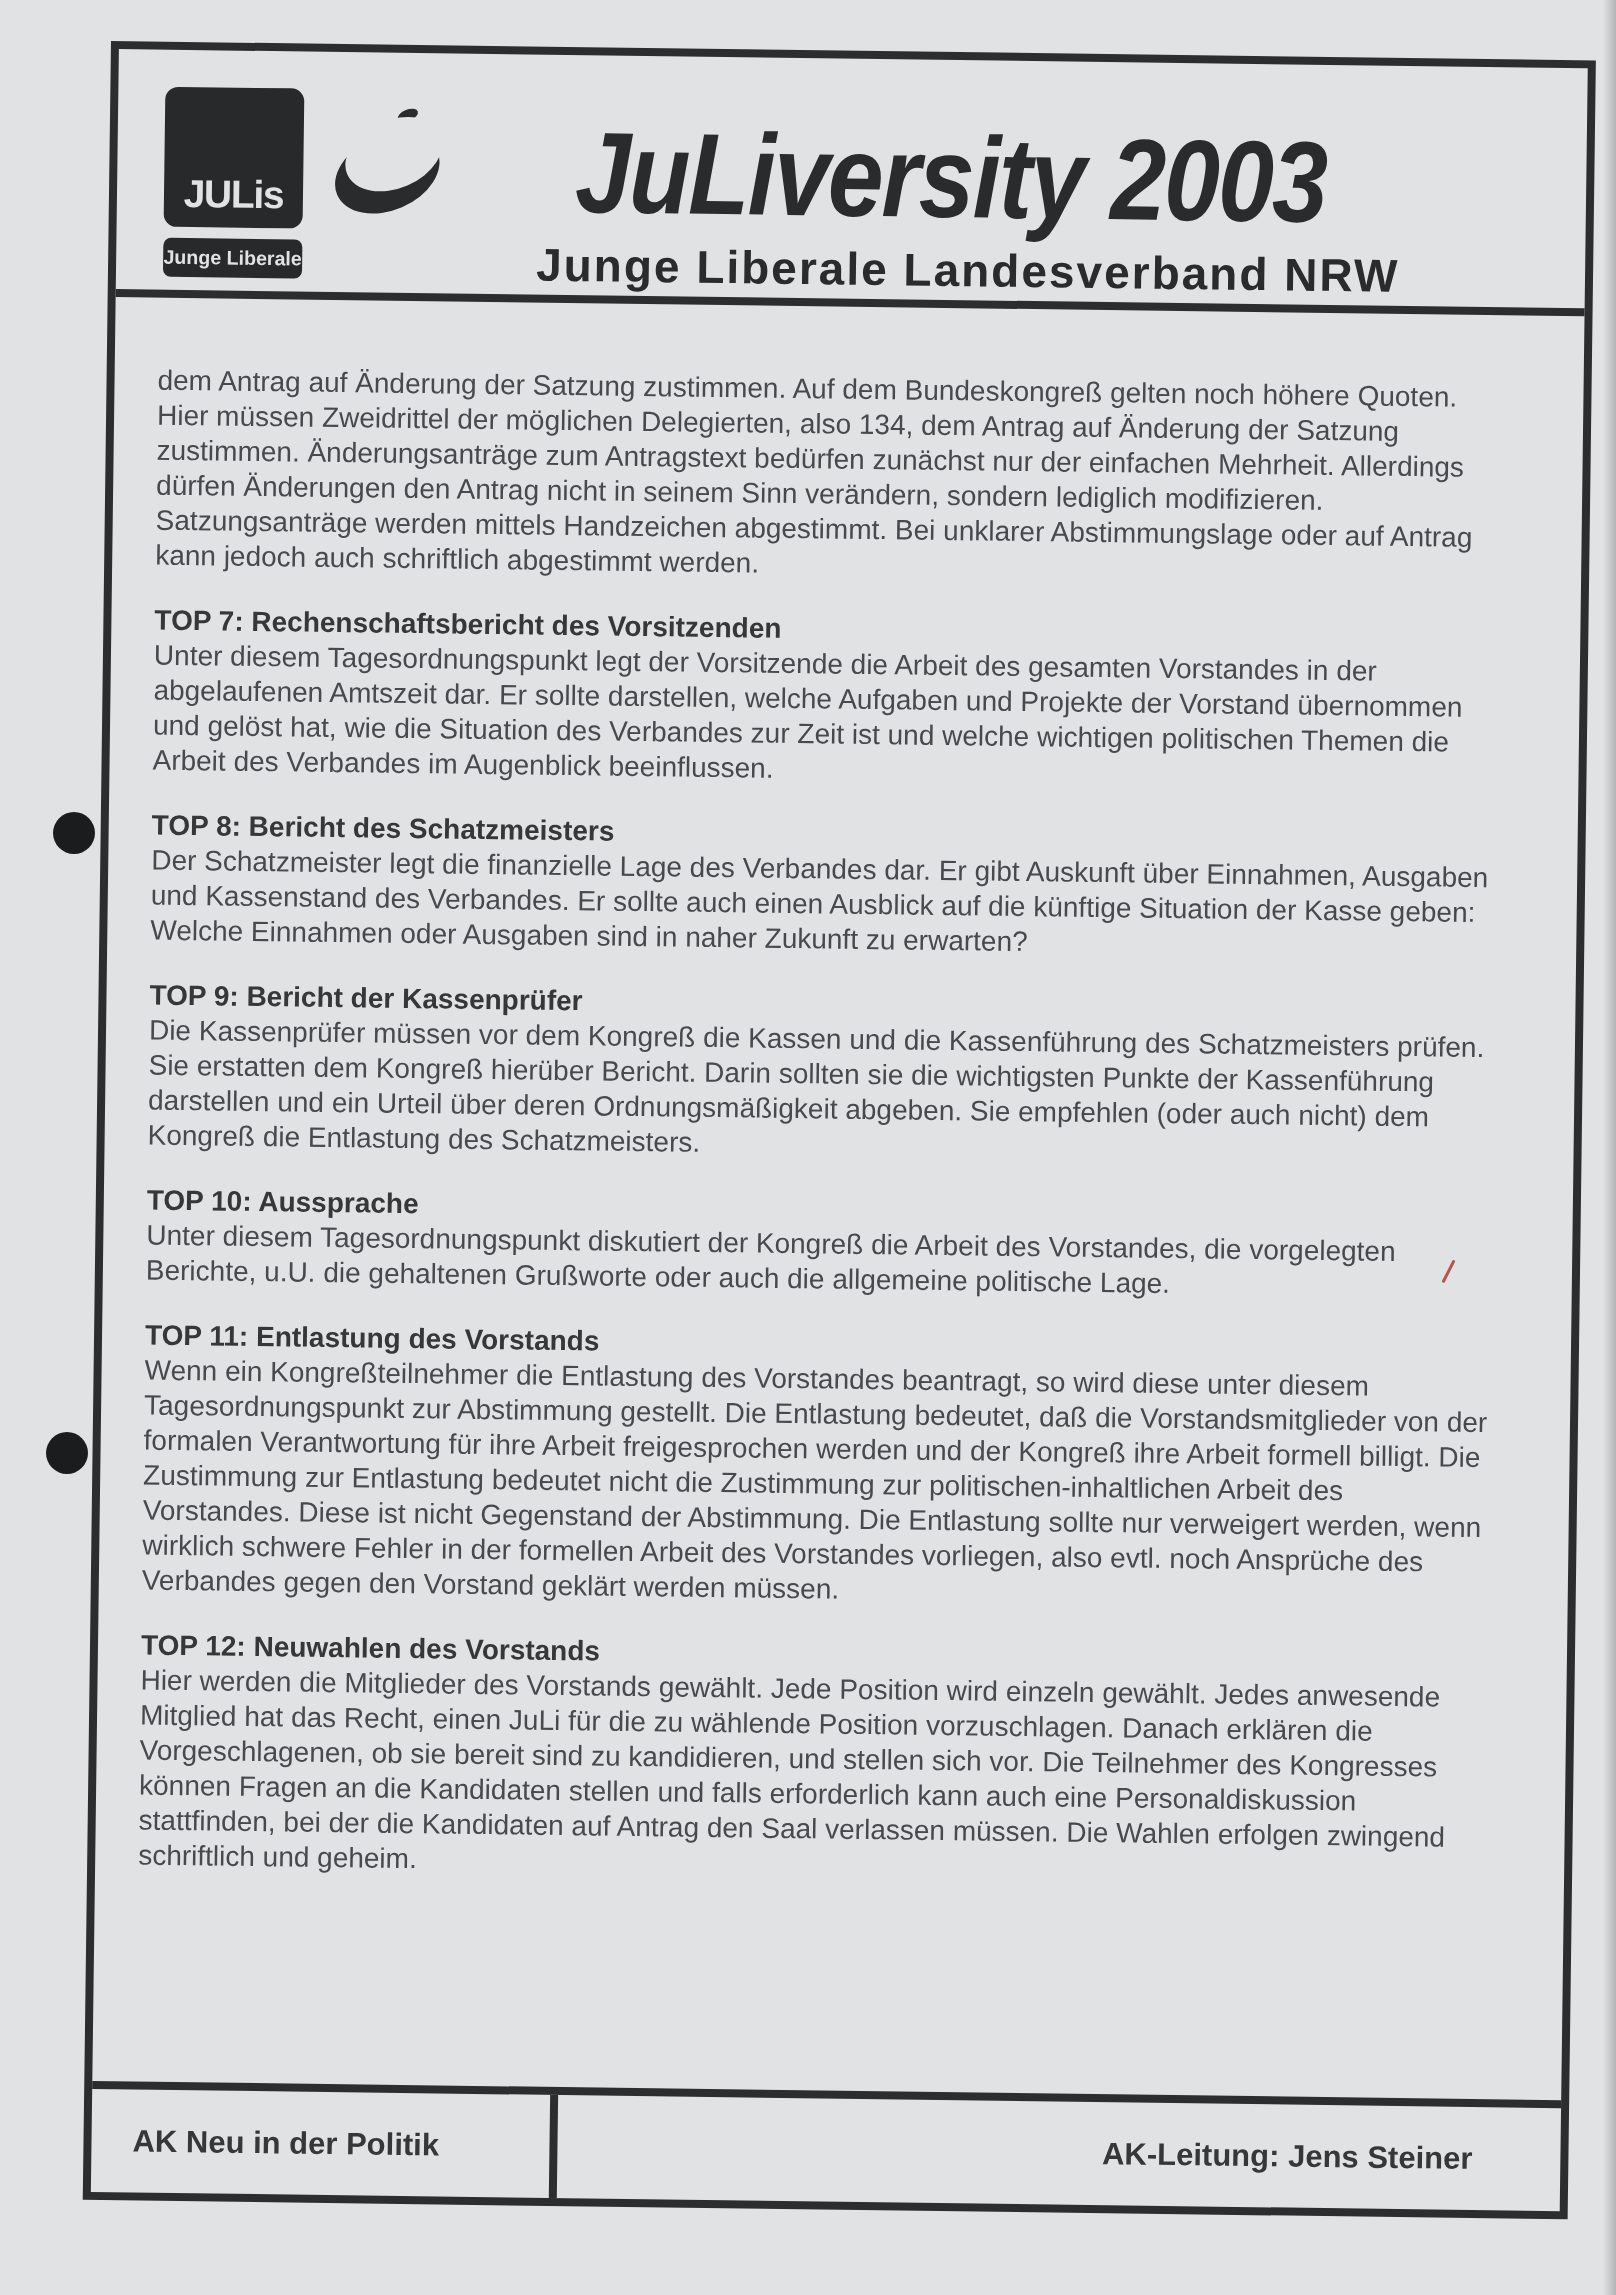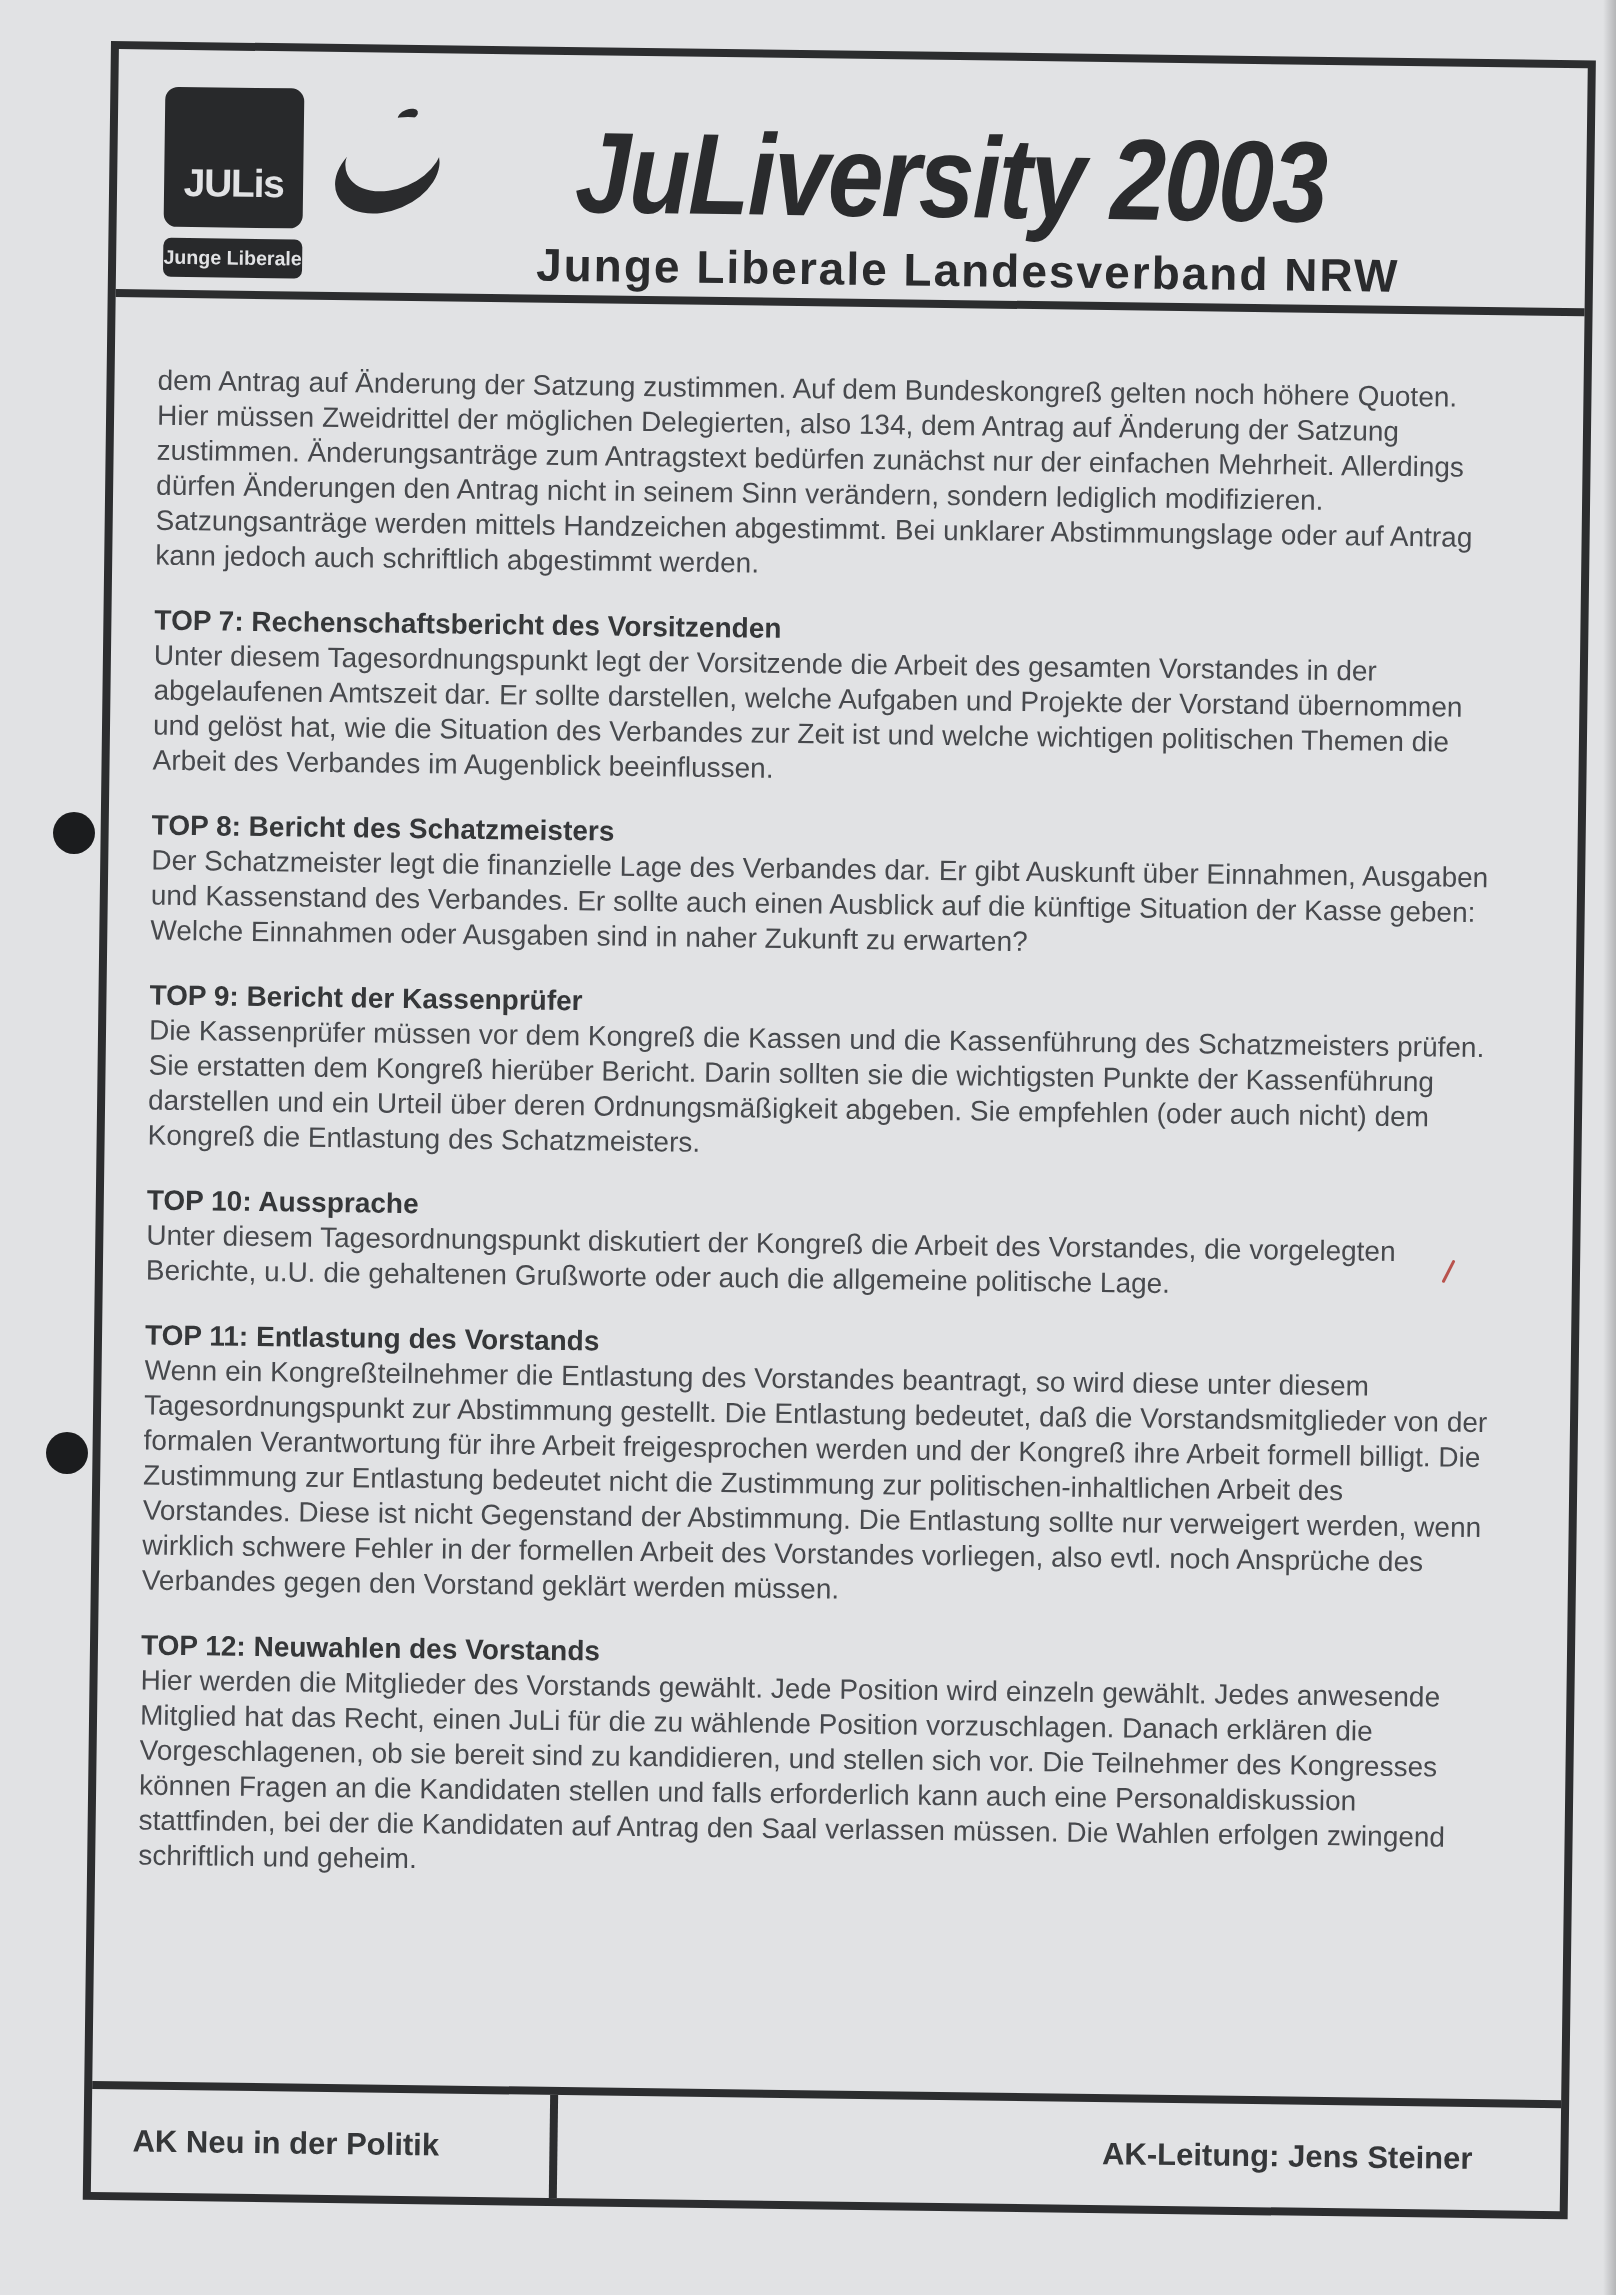--- a/index.html
+++ b/index.html
@@ -50,21 +50,21 @@
   .masthead{
     position:relative;height:248px;border-bottom:8.5px solid var(--border-ink);
   }
   .logo-square{
     position:absolute;left:47px;top:37px;width:139px;height:140px;
     background:var(--logo-bg);border-radius:13px;
     display:flex;align-items:flex-end;justify-content:center;
   }
   .logo-square span{
     color:var(--paper);font-weight:bold;font-size:39px;letter-spacing:-1.3px;
-    padding-bottom:22px;
+    padding-bottom:11px;
   }
   .logo-badge{
     position:absolute;left:47px;top:188px;width:139px;height:39px;
     background:var(--logo-bg);border-radius:7.8px;
     display:flex;align-items:center;justify-content:center;
   }
   .logo-badge span{color:var(--paper);font-weight:bold;font-size:19.6px;}
   .swoosh{position:absolute;left:208px;top:51px;width:124px;height:118px;}
   .title{
     position:absolute;left:458px;top:60px;margin:0;

